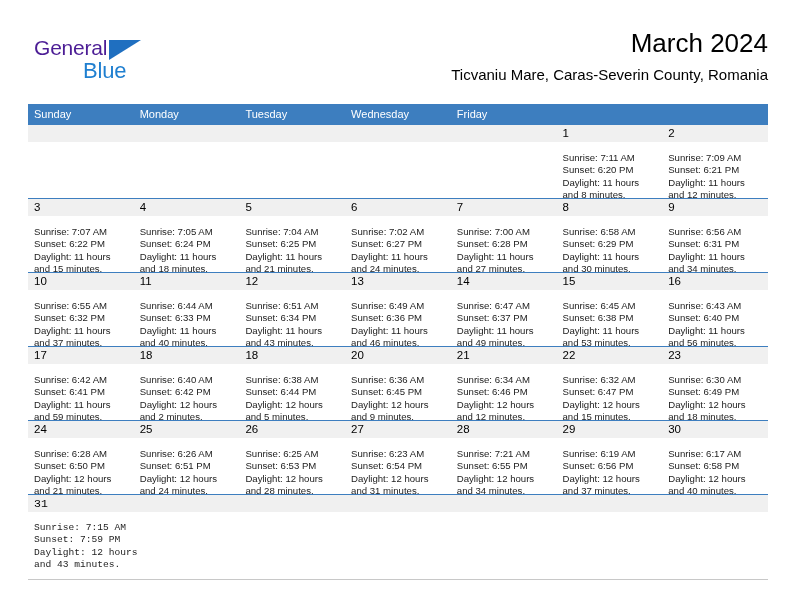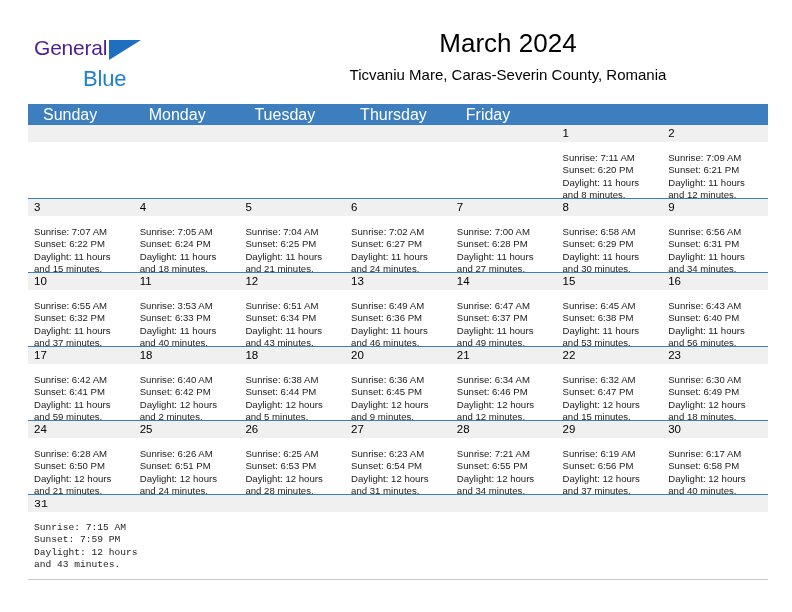--- a/index.html
+++ b/index.html
@@ -58,28 +58,27 @@
     border-bottom: 20px solid transparent;
   }
   .logo-blue {
     position: absolute;
     left: 49px;
     top: 22px;
     font-size: 22px;
     color: #1f7fd0;
     letter-spacing: -0.2px;
     font-family: "Liberation Sans", sans-serif;
-    margin-top: 8px;
   }
 
   .title-block {
     position: absolute;
     right: 0;
     top: 0;
-    text-align: center;
+    text-align: right;
     width: 520px;
   }
   .month-title {
     font-size: 26px;
     color: #000000;
     line-height: 34px;
     white-space: nowrap;
   }
   .location-title {
     font-size: 15px;
@@ -99,23 +98,23 @@
 
   .weekday-header {
     display: flex;
     width: 740px;
     height: 21px;
     background: #3d7ebf;
   }
   .weekday-cell {
     width: 105.71px;
     box-sizing: border-box;
-    padding-left: 15px;
+    padding-left: 6px;
     color: #ffffff;
-    font-size: 16px;
+    font-size: 11px;
     line-height: 21px;
     white-space: nowrap;
     overflow: hidden;
   }
 
   .week-row {
     position: relative;
     width: 740px;
     border-top: 1.5px solid #3d7ebf;
   }
@@ -192,21 +191,21 @@
     </div>
 
   </div>
 
   <div class="calendar">
 
     <div class="weekday-header">
       <div class="weekday-cell">Sunday</div>
       <div class="weekday-cell">Monday</div>
       <div class="weekday-cell">Tuesday</div>
-      <div class="weekday-cell">Thursday</div>
+      <div class="weekday-cell">Wednesday</div>
       <div class="weekday-cell">Friday</div>
     </div>
 
     <div id="weeks-container">
         <div class="week-row">
           <div class="daynum-band"></div>
           <div class="week-cells">
             <div class="day-cell empty">
               <div class="day-num"></div>
               <div class="day-info">
@@ -348,21 +347,21 @@
               <div class="day-info">
                 <div>Sunrise: 6:55 AM</div>
                 <div>Sunset: 6:32 PM</div>
                 <div>Daylight: 11 hours</div>
                 <div>and 37 minutes.</div>
               </div>
             </div>
             <div class="day-cell">
               <div class="day-num">11</div>
               <div class="day-info">
-                <div>Sunrise: 3:53 AM</div>
+                <div>Sunrise: 6:44 AM</div>
                 <div>Sunset: 6:33 PM</div>
                 <div>Daylight: 11 hours</div>
                 <div>and 40 minutes.</div>
               </div>
             </div>
             <div class="day-cell">
               <div class="day-num">12</div>
               <div class="day-info">
                 <div>Sunrise: 6:51 AM</div>
                 <div>Sunset: 6:34 PM</div>

